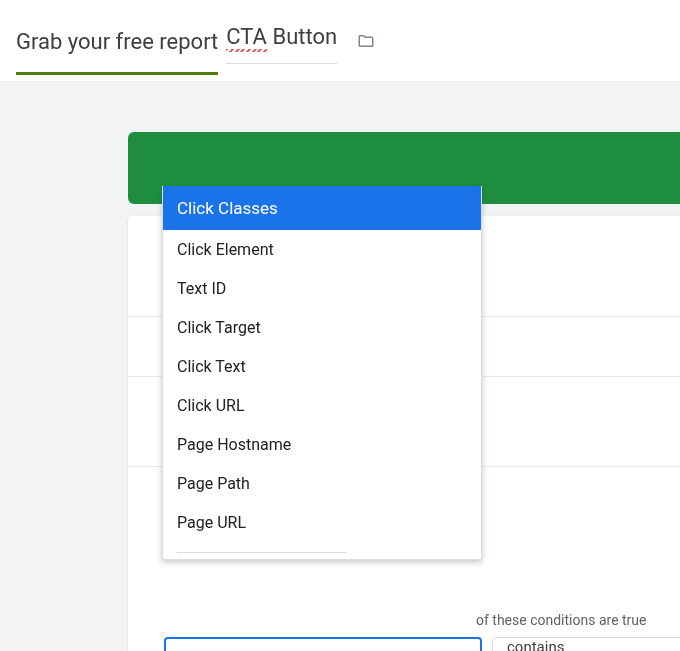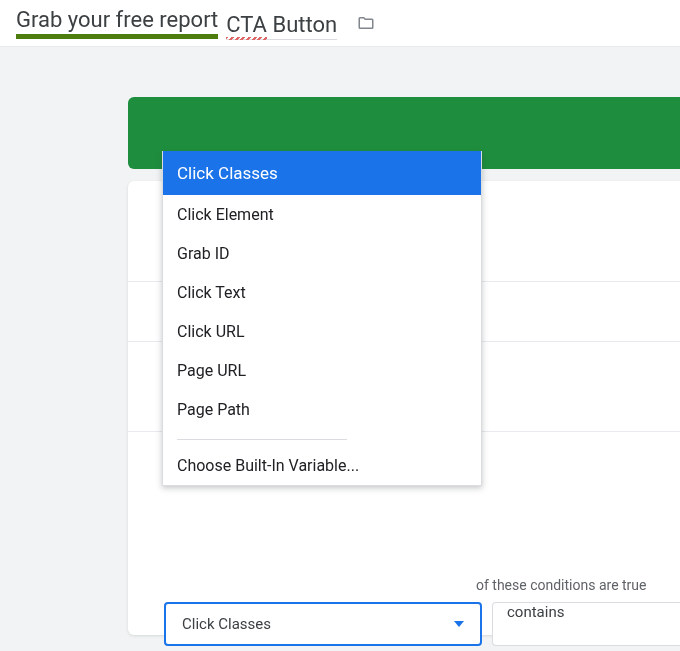--- a/index.html
+++ b/index.html
@@ -16,26 +16,27 @@
   .header {
     display: flex;
     align-items: center;
     gap: 8px;
     padding: 6px 16px 6px 16px;
     font-size: 22px;
     color: #3c4043;
     border-bottom: 1px solid #e8eaed;
   }
   .title-part {
-    padding-bottom: 2px;
-    border-bottom: 5px solid #4d7c0f;
+    padding-bottom: 18px;
+    border-bottom: 3px solid #4d7c0f;
+    margin-top: 23px;
   }
   .title-cta {
     border-bottom: 1px solid #dadce0;
-    padding-bottom: 2px;
+    padding-bottom: 14px;
     position: relative;
     margin-top: 6px;
   }
   .squiggle {
     position: relative;
   }
   .squiggle::after {
     content: "";
     position: absolute;
     left: 0; right: 0; bottom: -3px;
@@ -193,21 +194,22 @@
     </div>
   </div>
 
   <div class="contains-box">
     <span>contains</span>
   </div>
 
   <div class="menu">
     <div class="menu-item selected">Click Classes</div>
     <div class="menu-item">Click Element</div>
-    <div class="menu-item">Grab ID</div>
+    <div class="menu-item">Text ID</div>
+    <div class="menu-item">Click Target</div>
     <div class="menu-item">Click Text</div>
     <div class="menu-item">Click URL</div>
+    <div class="menu-item">Page Hostname</div>
+    <div class="menu-item">Page Path</div>
     <div class="menu-item">Page URL</div>
-    <div class="menu-item">Page Path</div>
     <hr class="menu-sep">
-    <div class="menu-item">Choose Built-In Variable...</div>
   </div>
 </div>
 
 </body></html>

